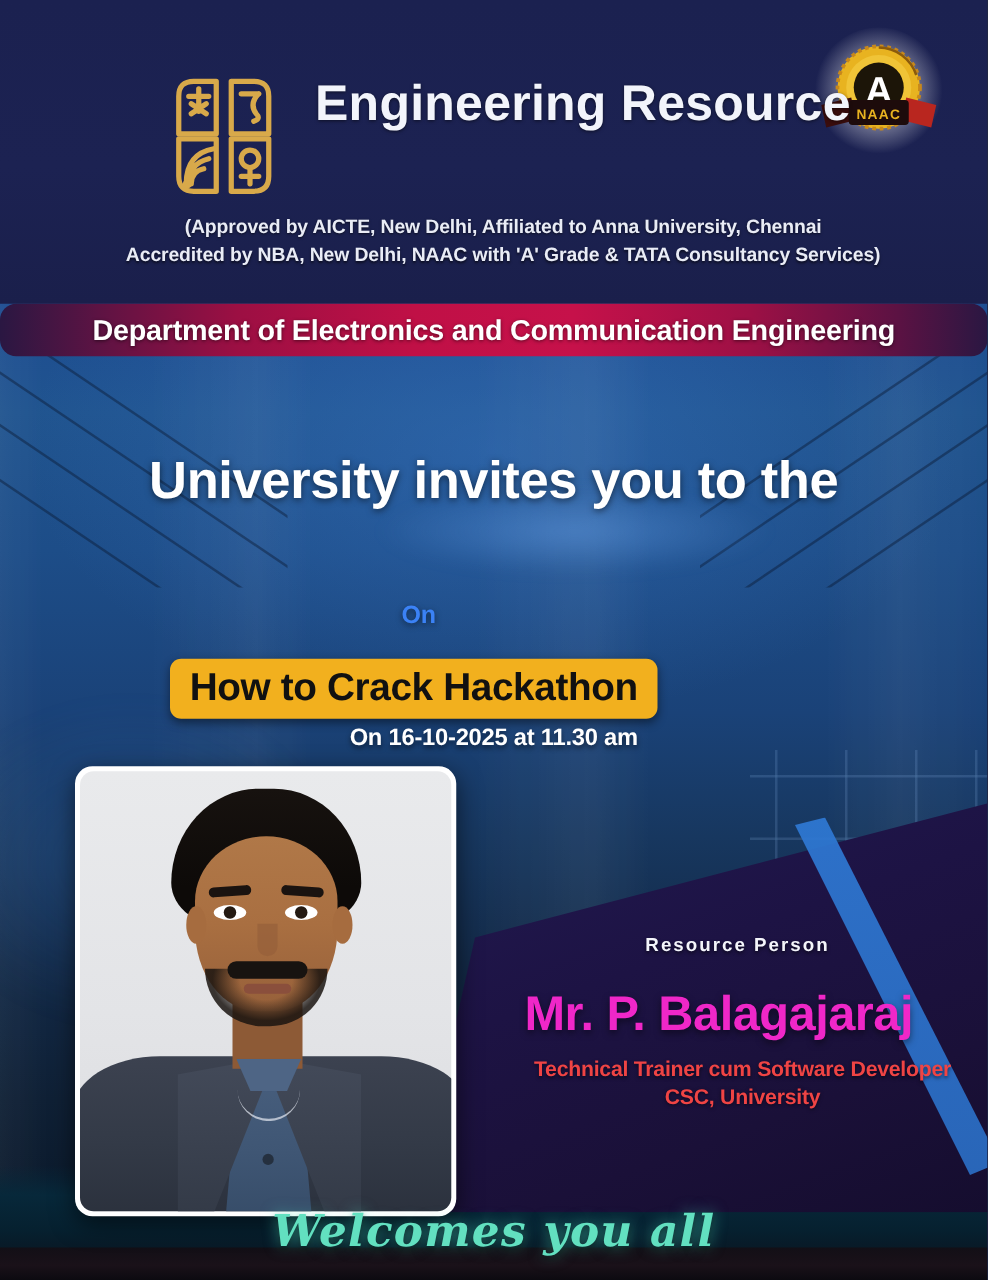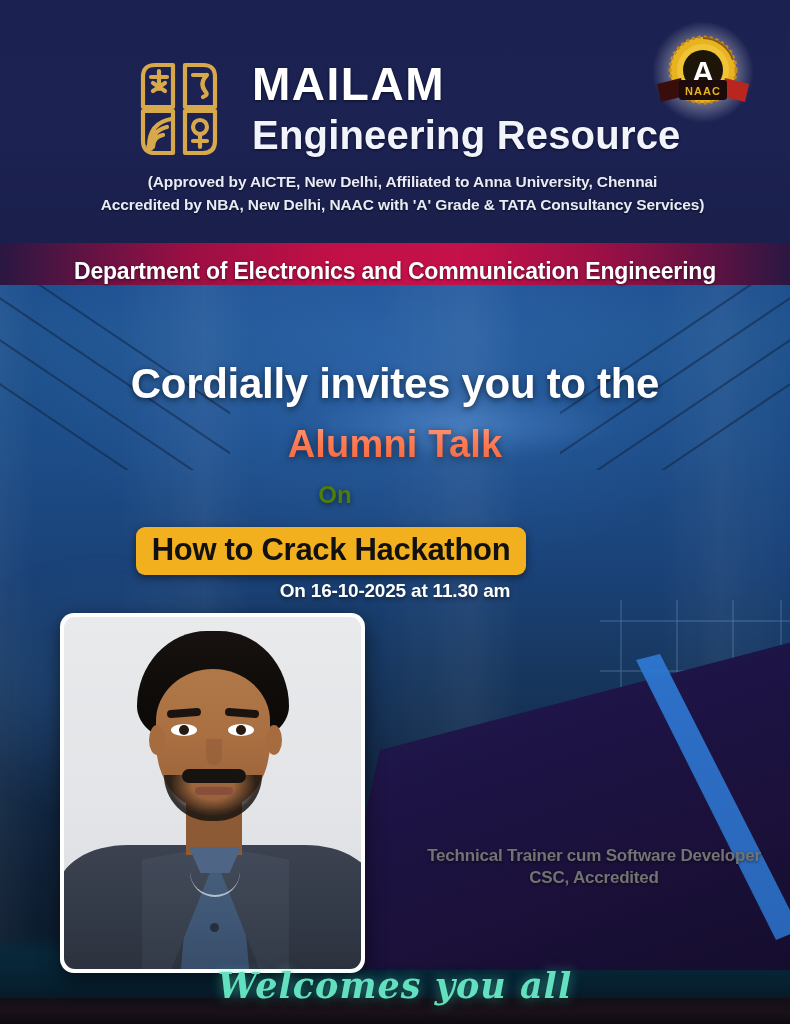--- a/index.html
+++ b/index.html
@@ -119,21 +119,21 @@
     color:#e9ecf6; font-size:15.5px; font-weight:700; line-height:23px;
     letter-spacing:-.1px; text-shadow:0 1px 2px rgba(0,0,0,.6);padding-left:15px;
   }
 
   
   .dept-banner{
     position:absolute; left:0; top:243px; width:790px; height:42px;
     background:linear-gradient(90deg,
       #2a1742 0%, #5d1343 10%, #9c0f43 24%, #c01046 42%,
       #c6114a 58%, #9d1045 76%, #5b1243 91%, #2a1742 100%);
-    display:flex; align-items:flex-end; justify-content:center;
+    display:flex; align-items:center; justify-content:center;border-radius:13px;
   }
   .dept-banner span{
     color:#ffffff; font-size:23px; font-weight:700; letter-spacing:-.2px;
     text-shadow:0 1px 3px rgba(0,0,0,.55);
   }
 
   
   .iqac{
     position:absolute; left:0; top:308px; width:790px; text-align:center;
     color:#ffffff; font-size:24px; font-weight:700;
@@ -147,21 +147,21 @@
   .alumni{
     position:absolute; left:0; top:423px; width:790px; text-align:center;
     font-size:38px; font-weight:700; letter-spacing:.2px;
     background:linear-gradient(180deg,#ff9a7a 0%,#ff7a52 45%,#f4663c 100%);
     -webkit-background-clip:text; background-clip:text; color:transparent;
     -webkit-text-fill-color:transparent;
     filter:drop-shadow(0 2px 4px rgba(0,0,0,.5));
   }
   .on-word{
     position:absolute; left:0; top:481px; width:670px; text-align:center;
-    color:#4d7c0f; font-size:24px; font-weight:700;
+    color:#3b82f6; font-size:20px; font-weight:700;
     text-shadow:0 2px 5px rgba(0,0,0,.5);
   }
   .topic-wrap{
     position:absolute; left:0; top:527px; width:662px; text-align:center;
   }
   .topic{
     display:inline-block;
     background:#f2b01e;
     color:#111111;
     font-size:31px; font-weight:700; letter-spacing:-.3px;
@@ -191,21 +191,21 @@
     color:#f4f5fb; font-size:15px; font-weight:700; letter-spacing:1.6px;
     text-shadow:0 1px 3px rgba(0,0,0,.6);
   }
   .rp-name{
     position:absolute; left:360px; top:790px; width:430px; text-align:center;
     color:#ef27c8; font-size:39px; font-weight:700; letter-spacing:-.4px;
     text-shadow:0 2px 6px rgba(0,0,0,.5);
   }
   .rp-role{
     position:absolute; left:365px; top:845px; width:420px; text-align:center;
-    color:#737373; font-size:17px; font-weight:700; line-height:22px;
+    color:#ef4444; font-size:17px; font-weight:700; line-height:22px;
     letter-spacing:-.2px; text-shadow:0 1px 3px rgba(0,0,0,.55);padding-left:38px;
   }
 
   
   .photo-frame{
     position:absolute; left:60px; top:613px; width:305px; height:360px;
     border-radius:14px;
     background:#ffffff;
     padding:4px;
     box-shadow:0 6px 20px rgba(0,0,0,.55);
@@ -354,50 +354,50 @@
           <text x="52" y="60" font-family="Liberation Sans, sans-serif" font-size="30" font-weight="bold" fill="#ffffff" text-anchor="middle">A</text>
           <path d="M6 62 L30 56 L34 74 L10 80 Z" fill="#3a0d0d"></path>
           <path d="M98 62 L74 56 L70 74 L94 80 Z" fill="#b9261f"></path>
           <rect x="28" y="58" width="48" height="20" rx="3" fill="#1d0b0b"></rect>
           <text x="52" y="73" font-family="Liberation Sans, sans-serif" font-size="11" font-weight="bold" fill="#e8b320" text-anchor="middle" letter-spacing="1">NAAC</text>
         </g>
       </svg>
     </div>
 
     <div class="college-name">
-      <div class="c-l1">MAILAM</div>
       <div class="c-l2">Engineering Resource</div>
     </div>
 
     <div class="approv">
       <div>(Approved by AICTE, New Delhi, Affiliated to Anna University, Chennai</div>
       <div>Accredited by NBA, New Delhi, NAAC with 'A' Grade &amp; TATA Consultancy Services)</div>
     </div>
   </div>
 
   <div class="dept-banner">
     <span>Department of Electronics and Communication Engineering</span>
   </div>
 
-  <div class="cordially">Cordially invites you to the</div>
-  <div class="alumni">Alumni Talk</div>
+  <div class="cordially">University invites you to the</div>
   <div class="on-word">On</div>
 
   <div class="topic-wrap">
     <span class="topic">How to Crack Hackathon</span>
   </div>
 
   <div class="datetime">On 16-10-2025 at 11.30 am</div>
 
   <div class="angle-panel"></div>
   <div class="angle-stripe"></div>
 
+  <div class="rp-label">Resource Person</div>
+  <div class="rp-name">Mr. P. Balagajaraj</div>
   <div class="rp-role">
     <div>Technical Trainer cum Software Developer</div>
-    <div>CSC, Accredited</div>
+    <div>CSC, University</div>
   </div>
 
   <div class="photo-frame">
     <div class="photo">
       <div class="p-suit"></div>
       <div class="p-shirt"></div>
       <div class="p-lapel-l"></div>
       <div class="p-lapel-r"></div>
       <div class="p-neck"></div>
       <div class="p-collar"></div>

